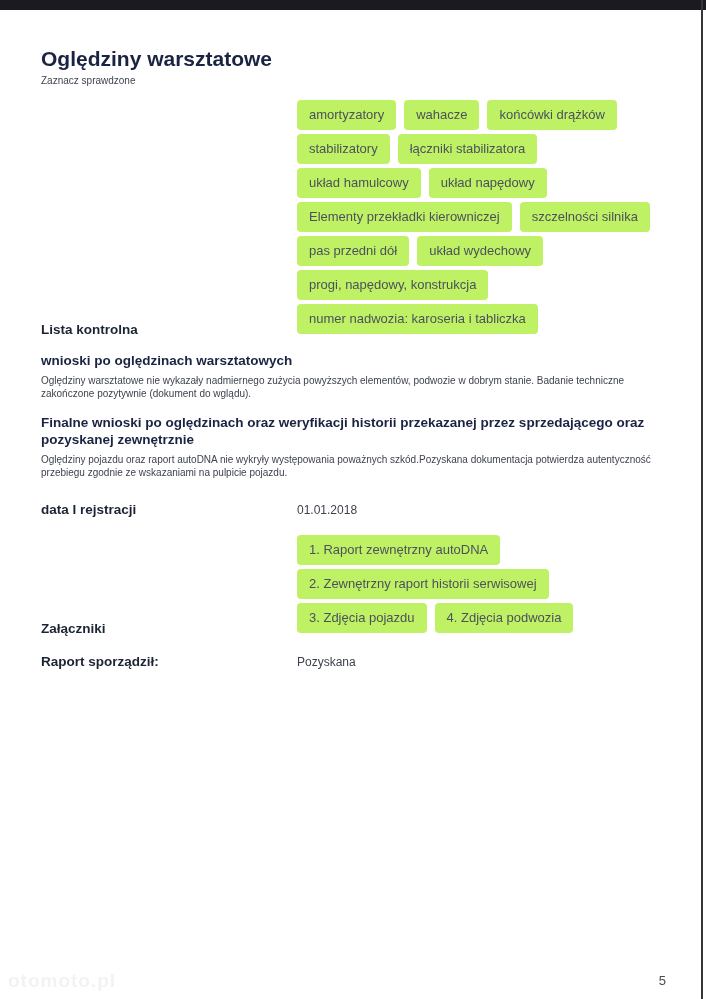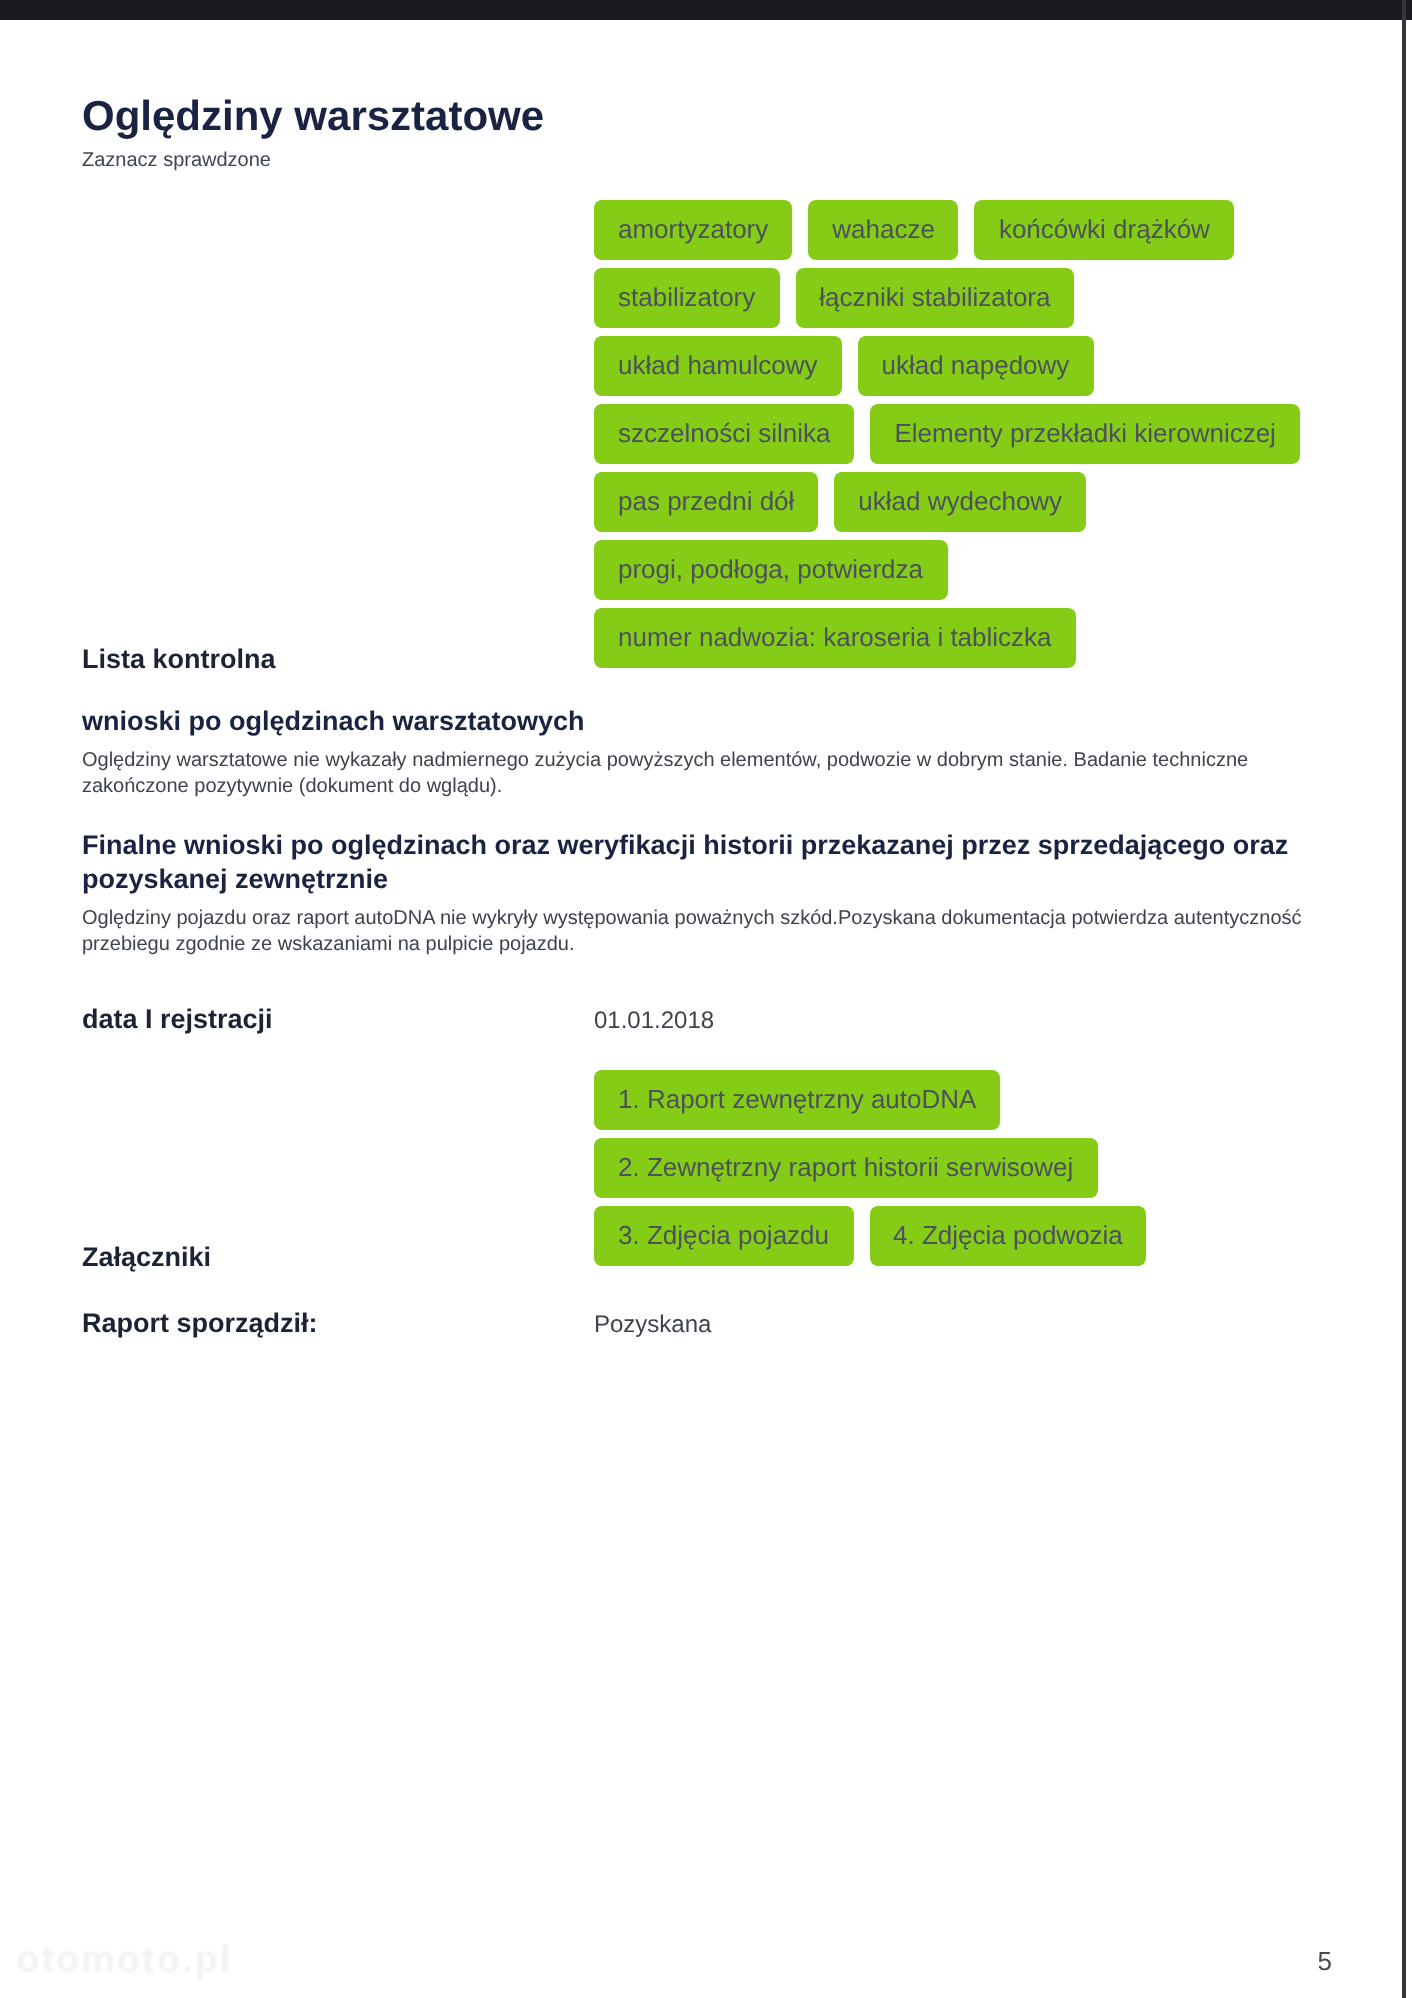--- a/index.html
+++ b/index.html
@@ -44,21 +44,21 @@
   .row-label {
     width: 256px; flex-shrink: 0;
     font-size: 13.5px; font-weight: bold;
     color: #1c2433; line-height: 1.3;
   }
   .row-label.pt { padding-top: 7px; }
   .row-content { flex: 1; min-width: 0; }
   .chip-row { display: flex; gap: 8px; margin-bottom: 4px; }
   .chip {
     display: inline-block;
-    background: #84cc16;
+    background: #bef264;
     color: #4c515c;
     font-size: 13px; line-height: 16px;
     padding: 7px 12px;
     border-radius: 4px;
     white-space: nowrap;
   }
   .checklist-row { margin-top: 13px; }
   .section { margin-top: 14px; max-width: 648px; }
   .section-heading {
     font-size: 13.5px; font-weight: bold;
@@ -108,29 +108,29 @@
         </div>
         <div class="chip-row">
           <span class="chip">stabilizatory</span>
           <span class="chip">łączniki stabilizatora</span>
         </div>
         <div class="chip-row">
           <span class="chip">układ hamulcowy</span>
           <span class="chip">układ napędowy</span>
         </div>
         <div class="chip-row">
+          <span class="chip">Elementy przekładki kierowniczej</span>
           <span class="chip">szczelności silnika</span>
-          <span class="chip">Elementy przekładki kierowniczej</span>
         </div>
         <div class="chip-row">
           <span class="chip">pas przedni dół</span>
           <span class="chip">układ wydechowy</span>
         </div>
         <div class="chip-row">
-          <span class="chip">progi, podłoga, potwierdza</span>
+          <span class="chip">progi, napędowy, konstrukcja</span>
         </div>
         <div class="chip-row">
           <span class="chip">numer nadwozia: karoseria i tabliczka</span>
         </div>
       </div>
     </div>
 
     <div class="section">
       <h2 class="section-heading">wnioski po oględzinach warsztatowych</h2>
       <div class="section-body">Oględziny warsztatowe nie wykazały nadmiernego zużycia powyższych elementów, podwozie w dobrym stanie. Badanie techniczne zakończone pozytywnie (dokument do wglądu).</div>

